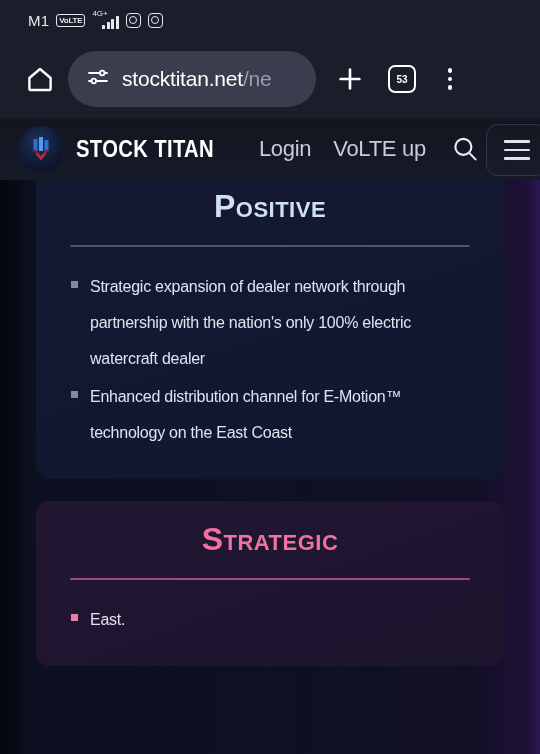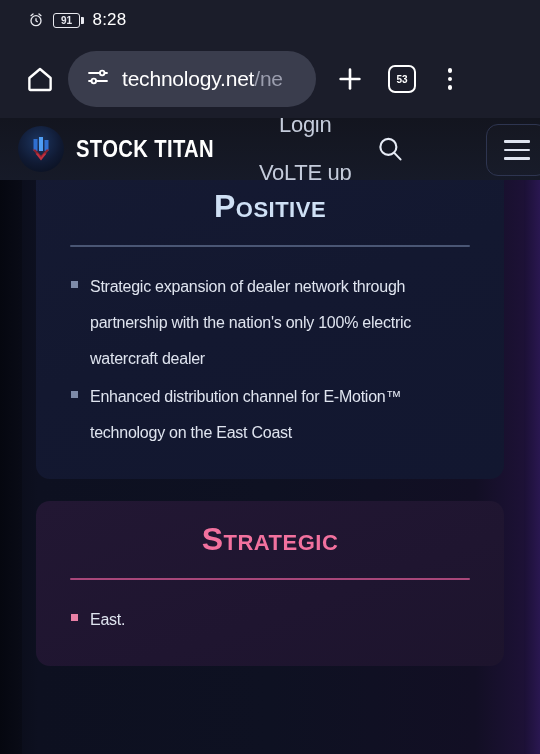--- a/index.html
+++ b/index.html
@@ -225,21 +225,20 @@
     letter-spacing: 0.4px;
     transform: scaleX(0.88);
     transform-origin: left center;
     white-space: nowrap;
   }
   .nav-links {
     margin-left: 26px;
     display: flex;
     align-items: center;
     gap: 22px;
-    flex-direction: column;
   }
   .nav-link {
     font-size: 22px;
     color: #c5ccdb;
     white-space: nowrap;
     letter-spacing: -0.3px;
   }
   .search-btn {
     margin-left: 22px;
     width: 34px; height: 34px;
@@ -363,33 +362,34 @@
     right: 0; top: 0; bottom: 0;
     width: 16px;
     background: linear-gradient(90deg, #1b1035 0%, #2a1750 100%);
     pointer-events: none;
   }
 </style>
 </head>
 <body>
 
 <div class="status-bar">
-  <div class="status-right">
-    <span class="alarm-icon">
-      <svg width="16" height="16" viewBox="0 0 24 24" fill="none" stroke="#e8e9ef" stroke-width="2">
-        <circle cx="12" cy="13" r="7.5"></circle>
-        <path d="M12 9.5V13l2.5 2"></path>
-        <path d="M4.5 5.5l3-2.5M19.5 5.5l-3-2.5" stroke-linecap="round"></path>
-      </svg>
+  <div class="status-left">
+    <span class="carrier">M1</span>
+    <span class="volte-badge">VoLTE</span>
+    <span class="signal-wrap">
+      <span class="net-label">4G+</span>
+      <span class="bars">
+        <i></i>
+          <i></i>
+          <i></i>
+          <i></i>
+      </span>
     </span>
-    <span class="battery">
-      <span class="battery-body">91</span>
-      <span class="battery-tip"></span>
-    </span>
-    <span class="clock-text">8:28</span>
+    <span class="ig-icon"></span>
+    <span class="ig-icon"></span>
   </div>
 </div>
 
 <div class="browser-bar">
   <div class="home-btn">
     <svg width="30" height="30" viewBox="0 0 24 24" fill="none" stroke="#ffffff" stroke-width="1.9" stroke-linejoin="round">
       <path d="M3.5 11.2 12 4l8.5 7.2V20a0.8 0.8 0 0 1-.8.8H4.3a0.8 0.8 0 0 1-.8-.8z"></path>
     </svg>
   </div>
 
@@ -397,21 +397,21 @@
     <span class="tune-icon">
       <svg width="24" height="24" viewBox="0 0 24 24" fill="none" stroke="#ffffff" stroke-width="1.8" stroke-linecap="round">
         <line x1="3" y1="8" x2="14" y2="8"></line>
         <line x1="18.5" y1="8" x2="21" y2="8"></line>
         <circle cx="16.2" cy="8" r="2.3"></circle>
         <line x1="10" y1="16" x2="21" y2="16"></line>
         <line x1="3" y1="16" x2="5.5" y2="16"></line>
         <circle cx="7.8" cy="16" r="2.3"></circle>
       </svg>
     </span>
-    <span class="url-text"><span>technology.net</span><span class="dim">/ne</span></span>
+    <span class="url-text"><span>stocktitan.net</span><span class="dim">/ne</span></span>
   </div>
 
   <div class="plus-btn">
     <svg width="30" height="30" viewBox="0 0 24 24" fill="none" stroke="#ffffff" stroke-width="2.1" stroke-linecap="round">
       <line x1="12" y1="4.5" x2="12" y2="19.5"></line>
       <line x1="4.5" y1="12" x2="19.5" y2="12"></line>
     </svg>
   </div>
 
   <div class="tabs-btn">

